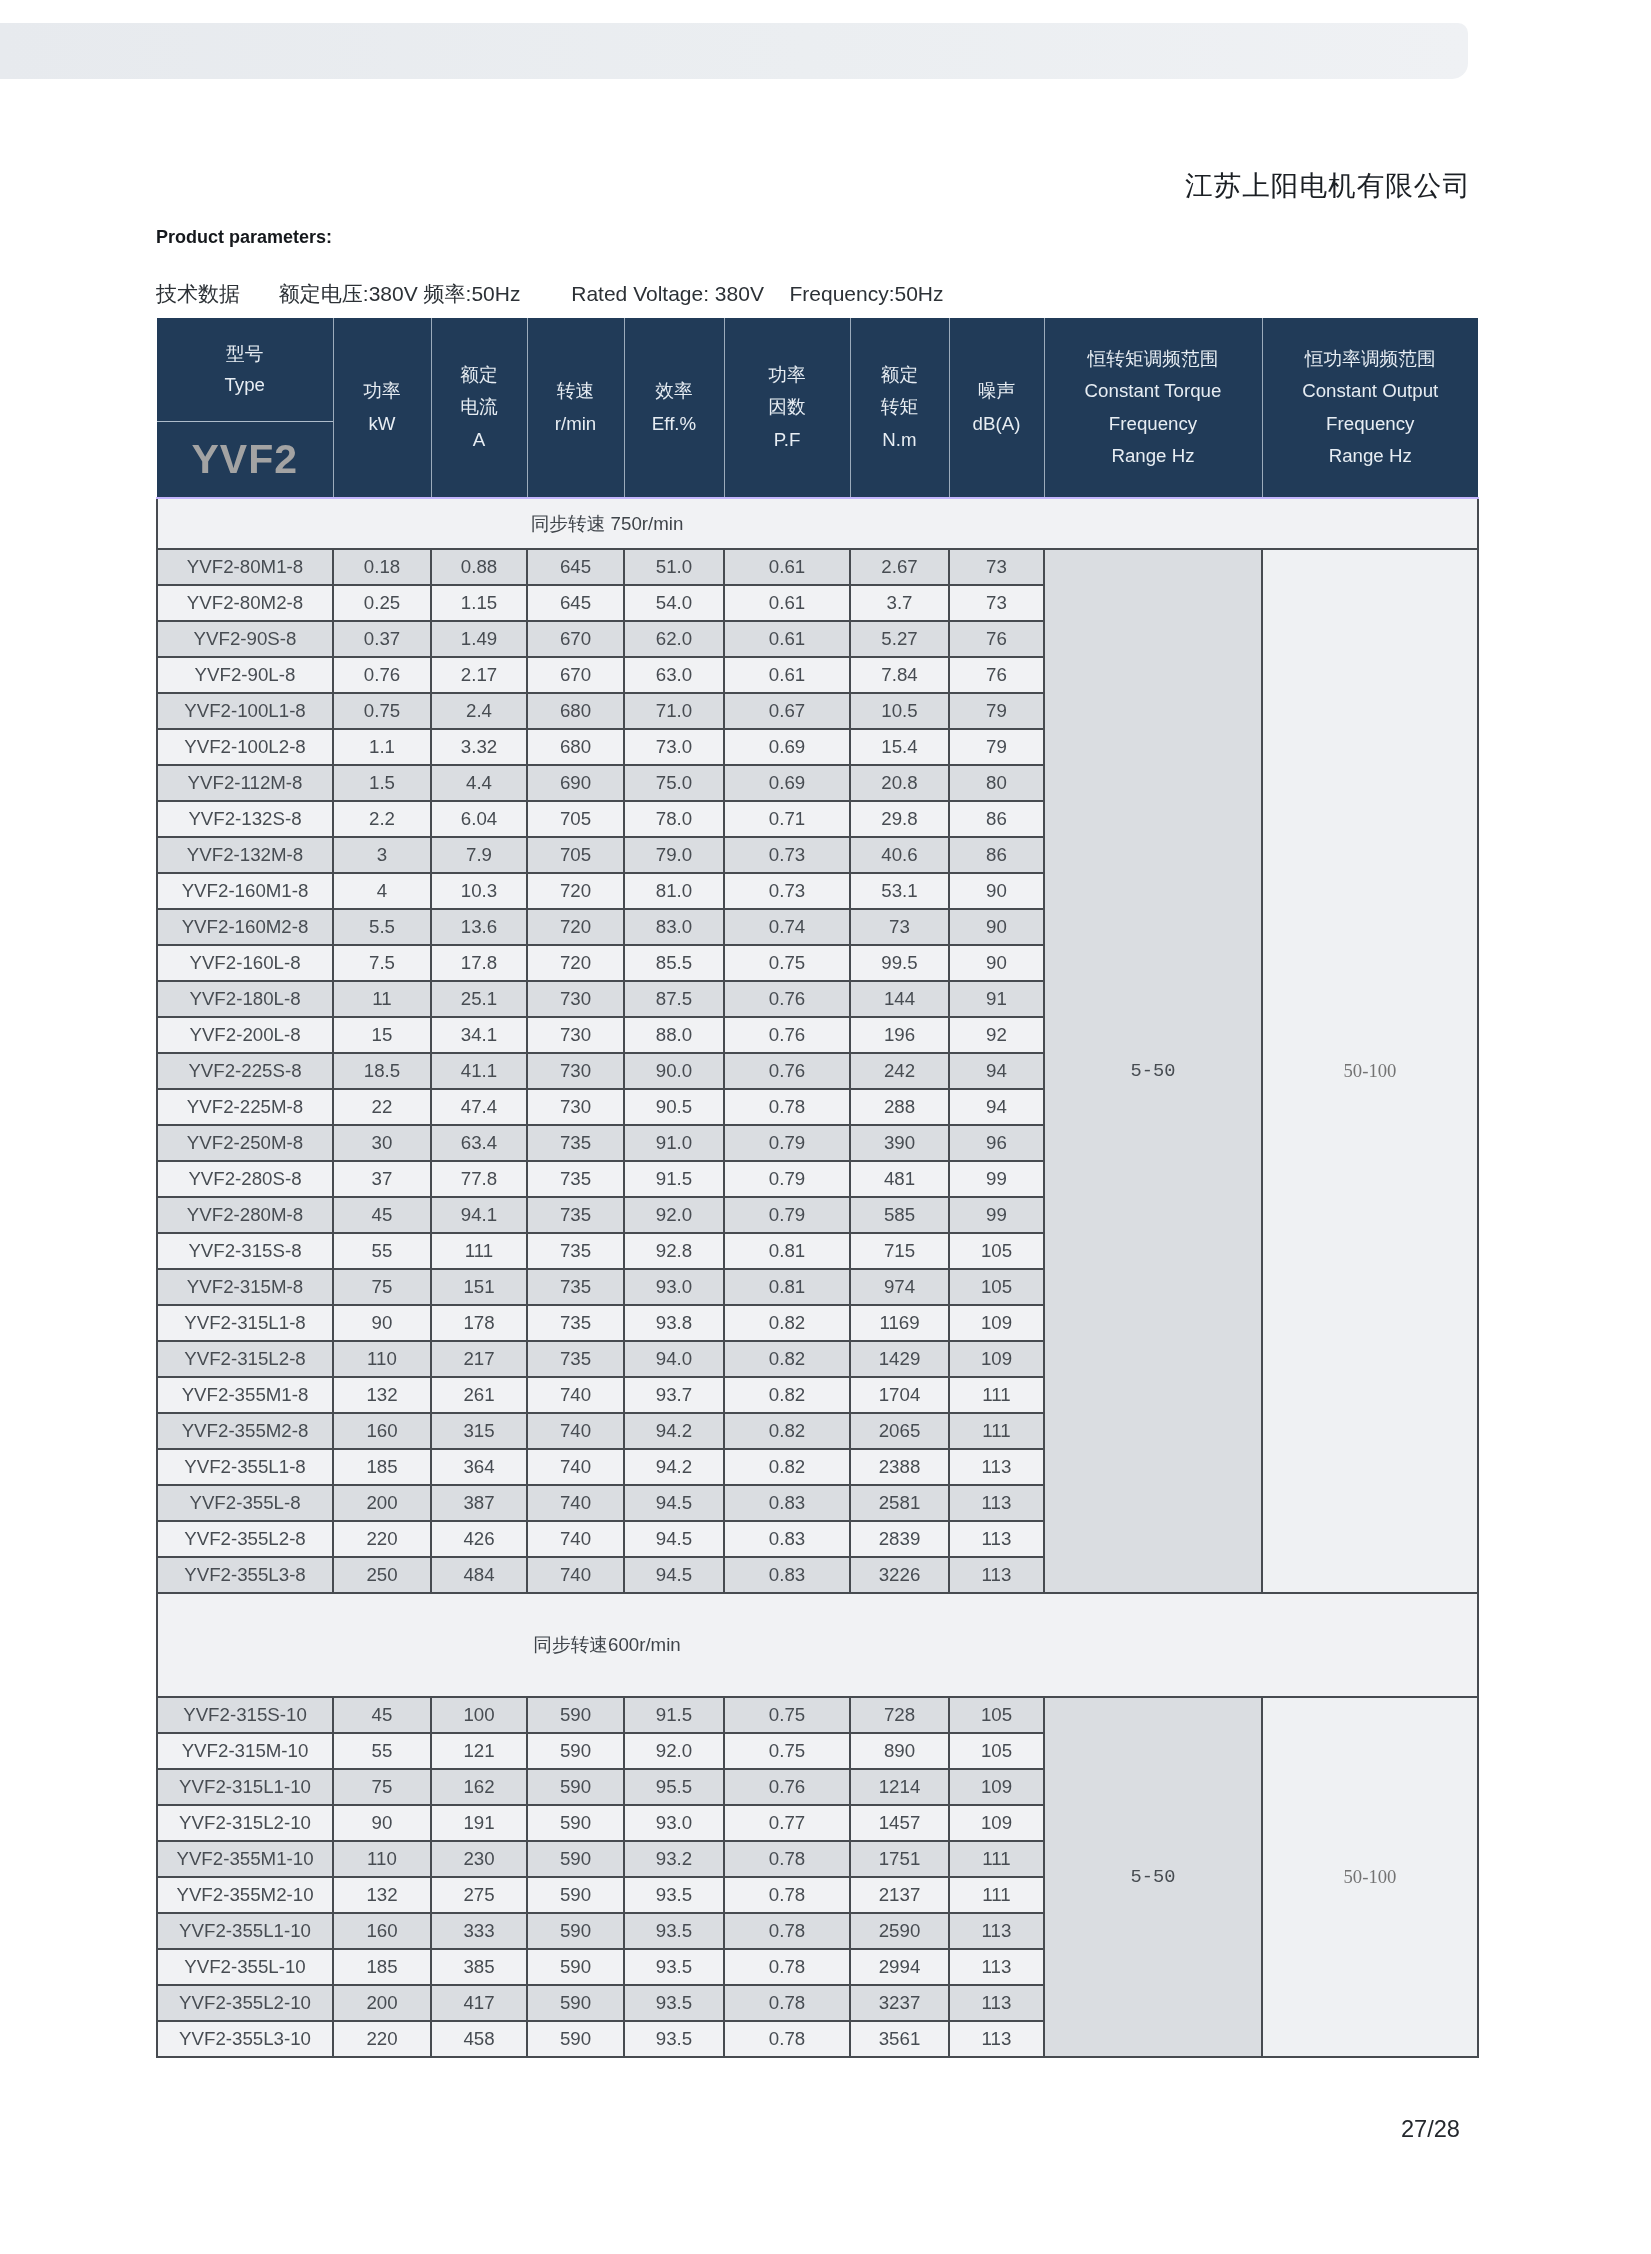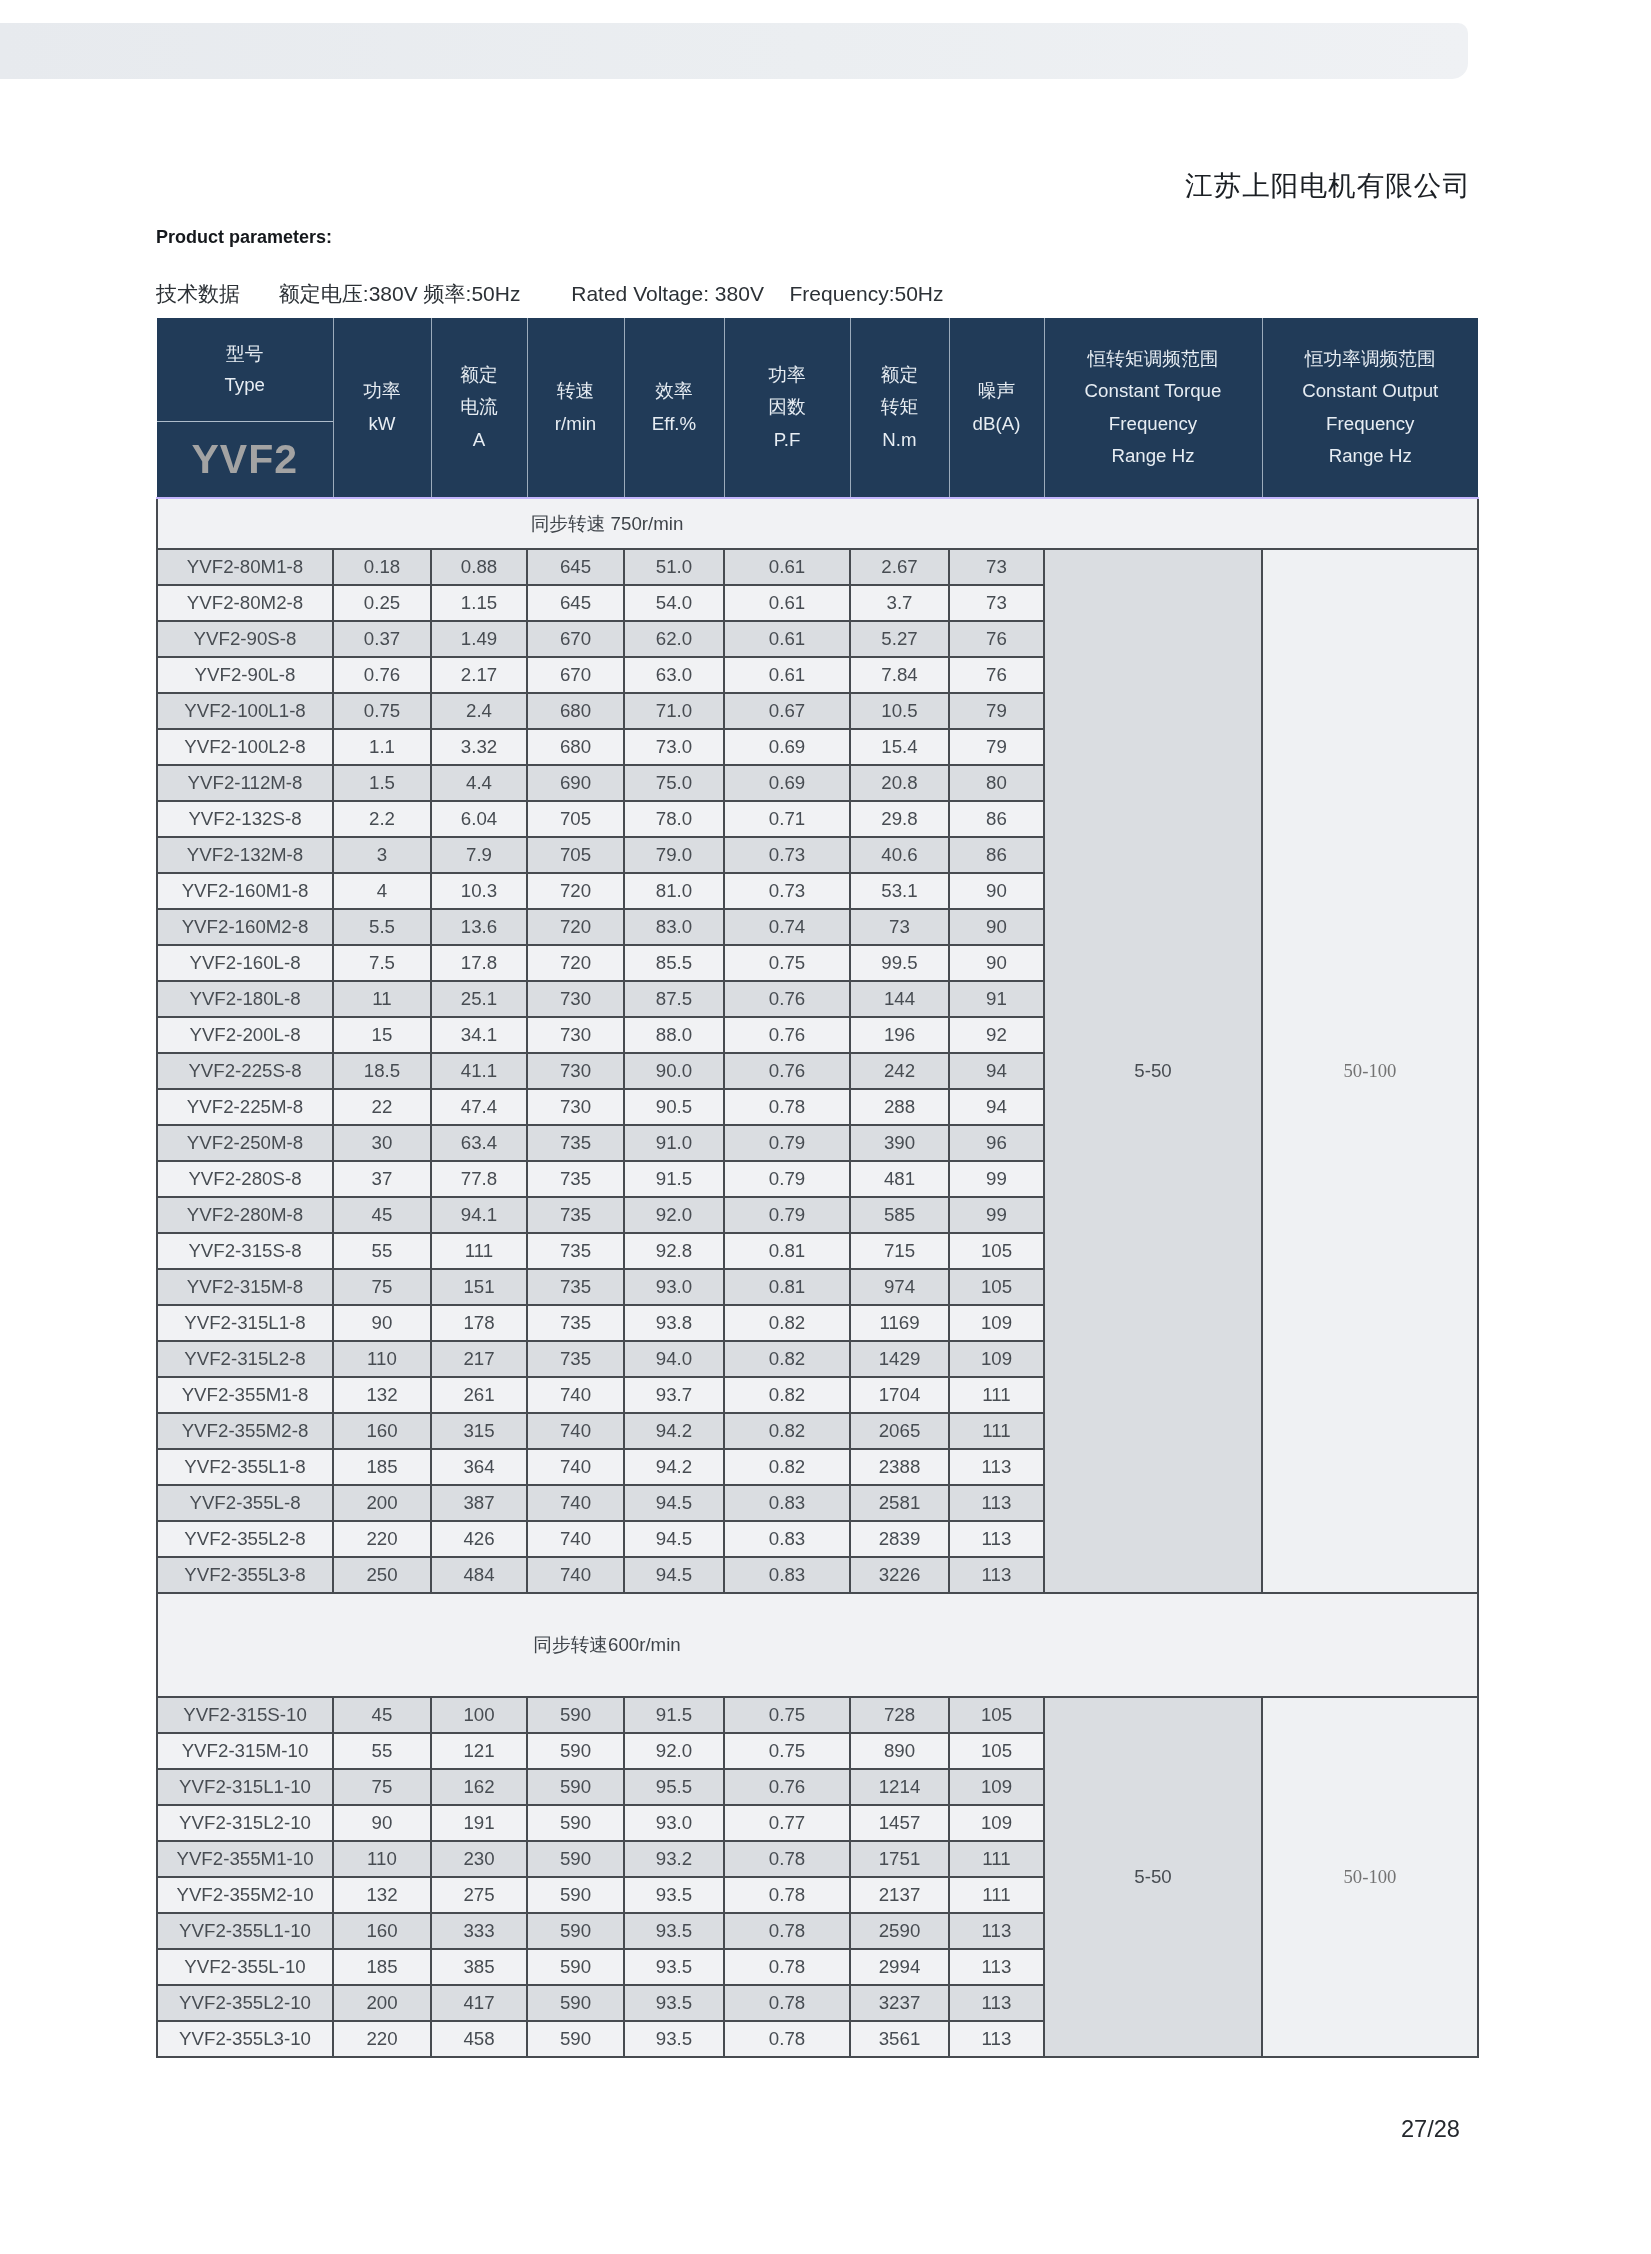--- a/index.html
+++ b/index.html
@@ -37,21 +37,21 @@
 
   
   tbody td { border:2px solid #474b50; text-align:center; vertical-align:middle;
              padding:0; height:34px; font-size:18.7px; color:#474c52; }
   tr.row-odd  td { background:#dadde1; }
   tr.row-even td { background:#f1f2f4; }
 
   tr.band td { background:#f1f2f4; height:49px; color:#3f444a; padding-right:433px;padding-left:12px; }
   tr.band-tall td { height:102px; }
 
-  td.merge-a { background:#dadde1 !important; color:#474c52; }
+  td.merge-a { background:#dadde1 !important; color:#474c52;font-family:Liberation Mono, monospace; }
   td.merge-b { background:#eff1f3 !important; color:#737373;font-family:Liberation Serif, serif; }
 
   .page-number { position:absolute; top:2116px; right:192px; font-size:23.6px; color:#24282d; }
 </style>
 </head>
 <body>
 
 <div class="page">
 
   <div class="top-band"></div>

